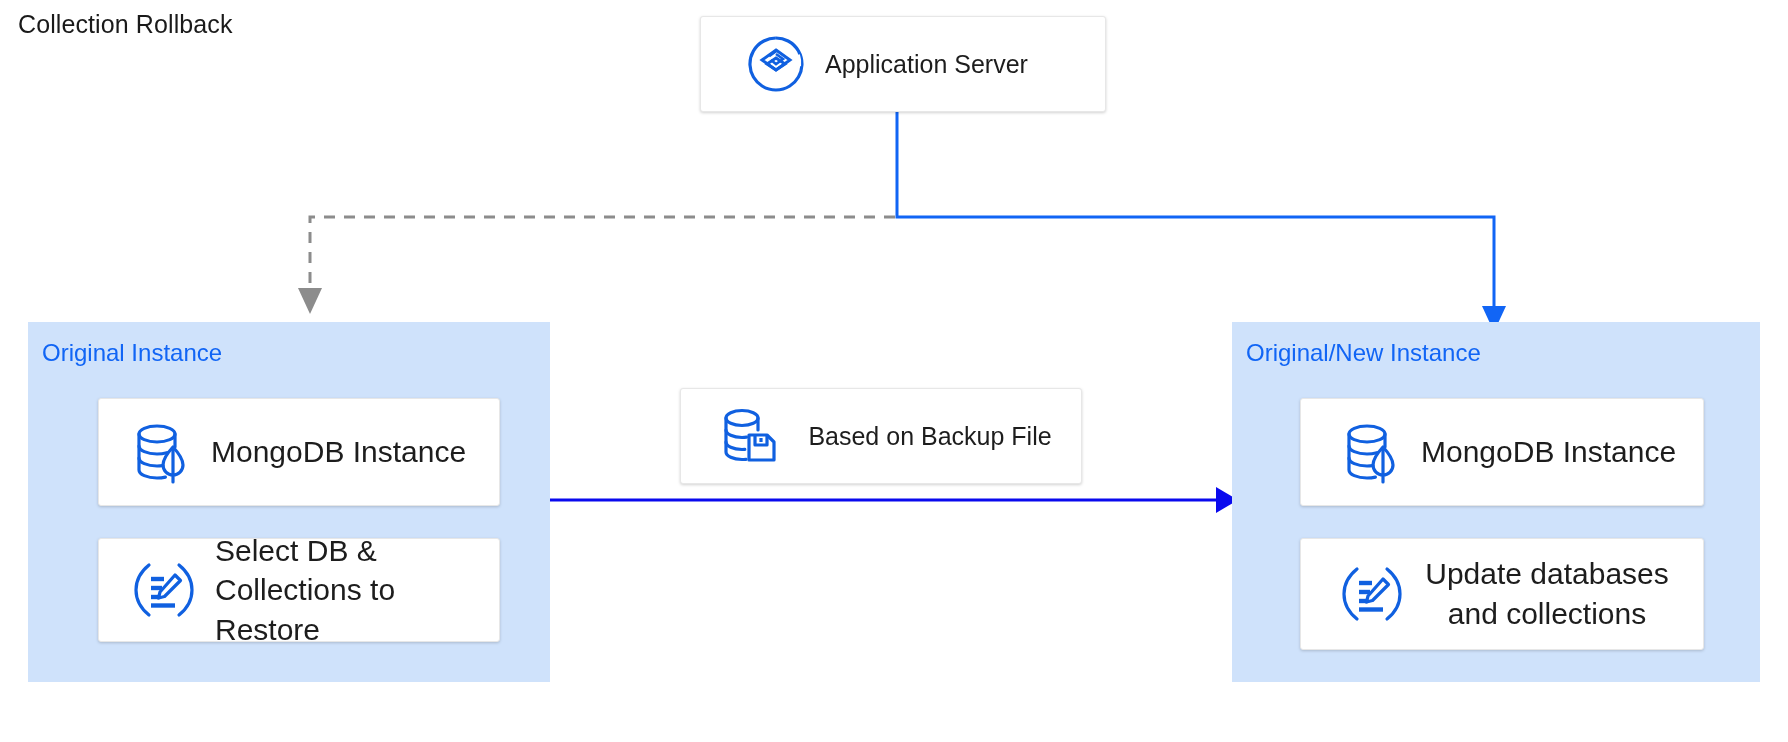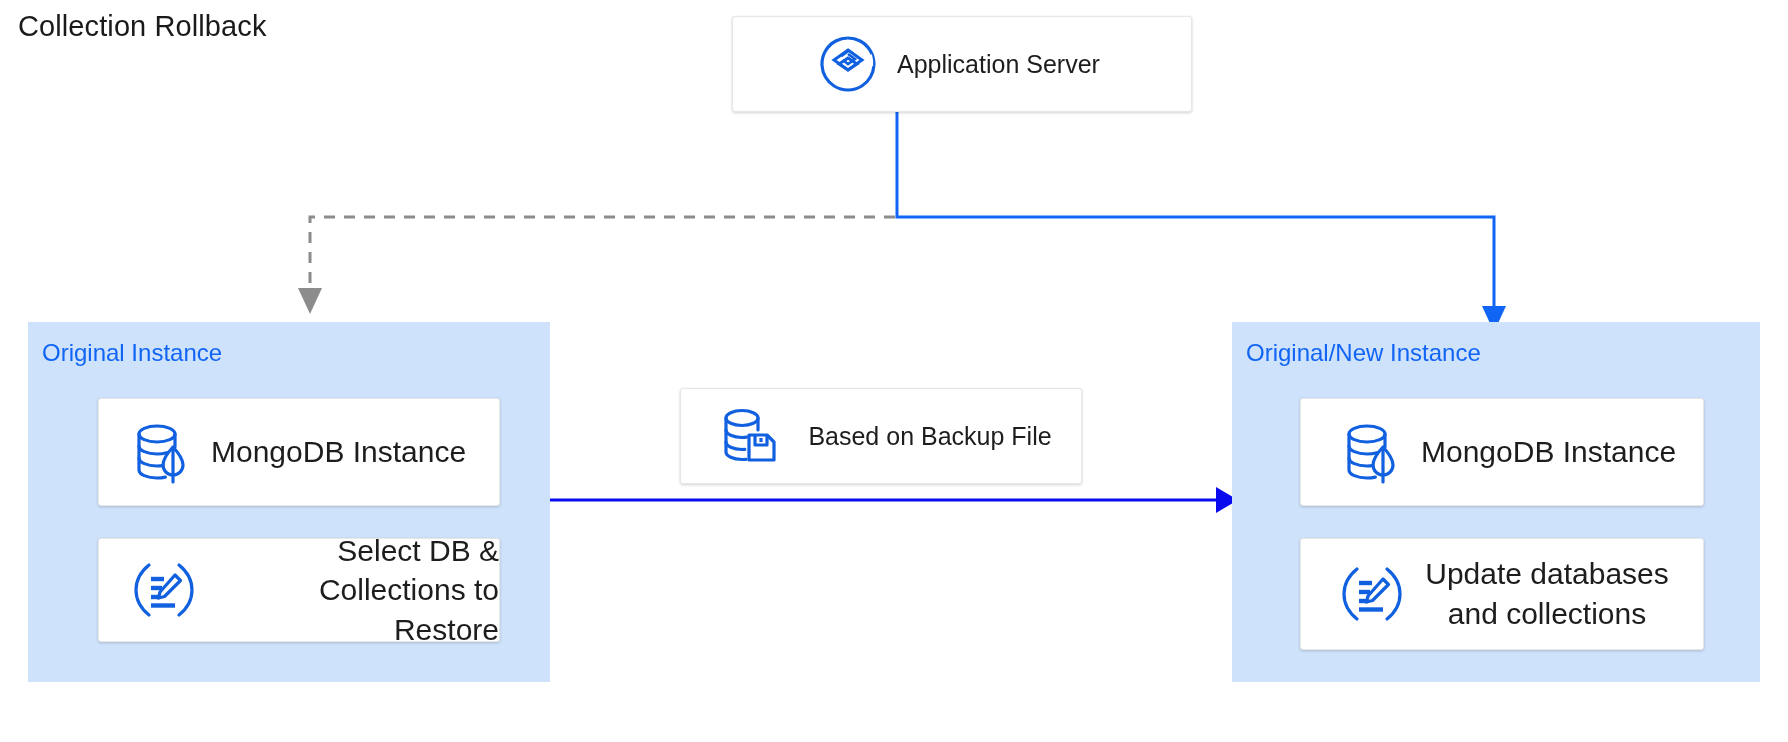--- a/index.html
+++ b/index.html
@@ -17,21 +17,21 @@
     height: 742px;
     background: #ffffff;
     overflow: hidden;
   }
 
   
   #diagram-title {
     position: absolute;
     left: 18px;
     top: 10px;
-    font-size: 29px;
+    font-size: 25px;
     color: #1a1a1a;
     letter-spacing: 0.1px;
     white-space: nowrap;
   }
 
   
   #connectors {
     position: absolute;
     left: 0;
     top: 0;
@@ -88,24 +88,23 @@
   .card .card-label {
     font-size: 30px;
     color: #1d1d1d;
     line-height: 1.32;
   }
 
   
   #card-app-server {
     left: 700px;
     top: 16px;
-    width: 460px;
+    width: 406px;
     height: 96px;
-    padding-left: 84px;
-    margin-left: 32px;
+    padding-left: 44px;
   }
   #card-app-server .card-label {
     margin-left: 18px;
     font-size: 25px;
     white-space: nowrap;
   }
 
   
   #card-mongodb-left {
     left: 98px;
@@ -117,21 +116,20 @@
   #card-mongodb-left .card-label {
     margin-left: 18px;
     white-space: nowrap;
   }
   #card-select-db {
     left: 98px;
     top: 538px;
     width: 402px;
     height: 104px;
     padding-left: 32px;
-    text-align: right;
   }
   #card-select-db .card-label {
     margin-left: 18px;
   }
 
   
   #card-backup-file {
     left: 680px;
     top: 388px;
     width: 402px;

